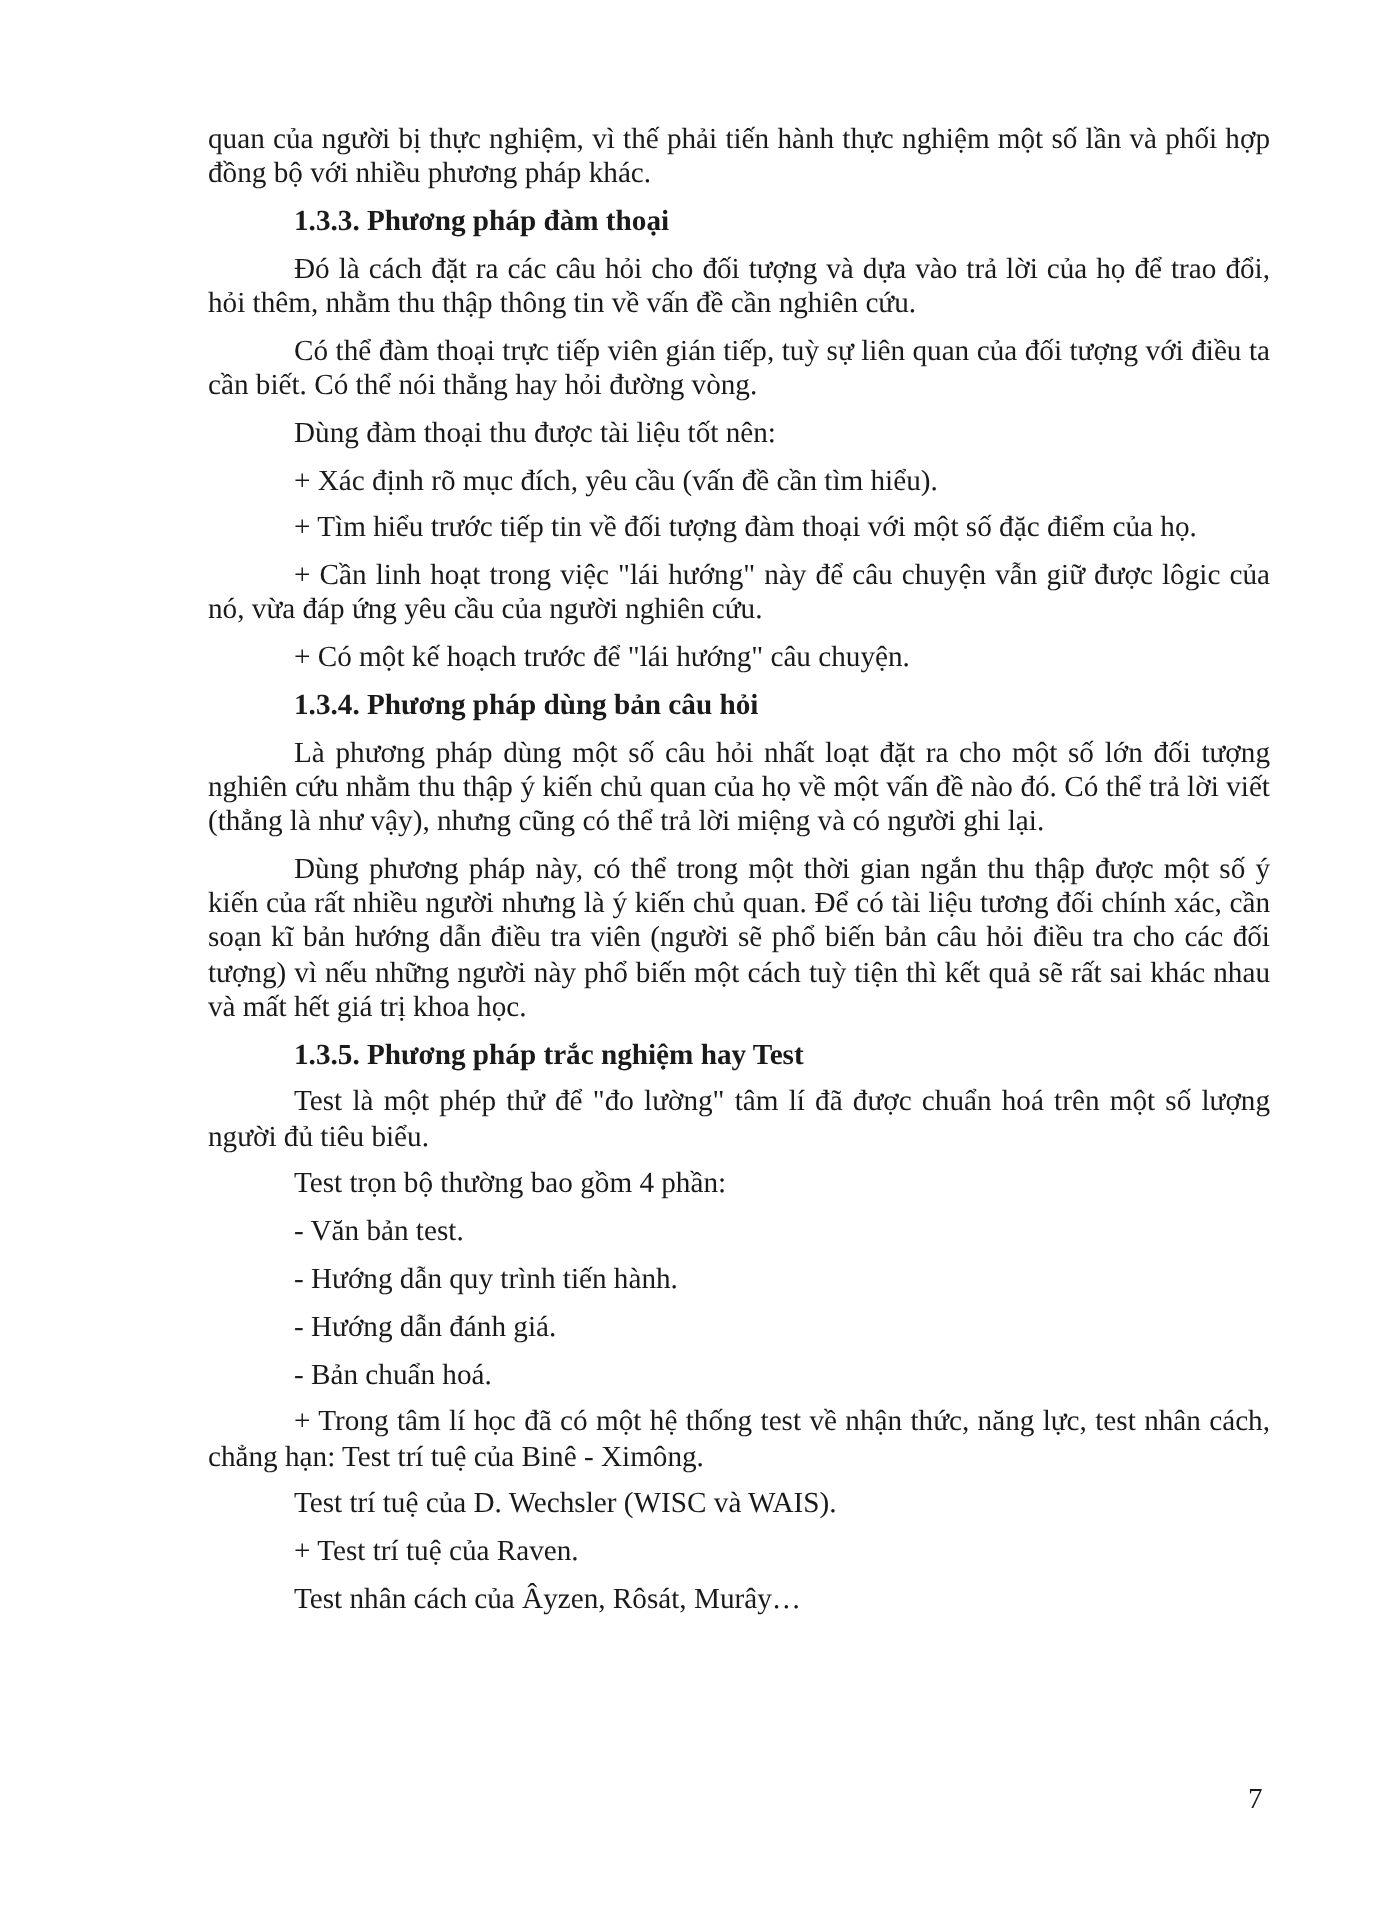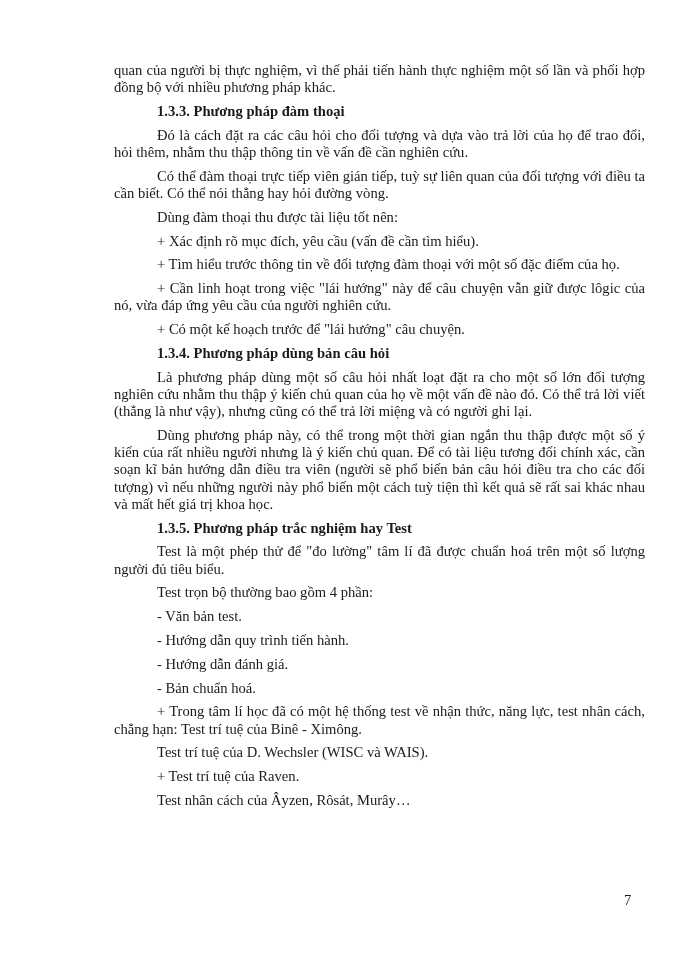--- a/index.html
+++ b/index.html
@@ -10,21 +10,21 @@
   body {
     width: 700px;
     height: 960px;
     position: relative;
     overflow: hidden;
     font-family: "Liberation Serif", "DejaVu Serif", serif;
     color: #1a1a1a;
   }
   .page {
     position: absolute;
-    left: 114px;
+    left: 104px;
     top: 62px;
     width: 531px;
     font-size: 14.6px;
     line-height: 17.2px;
   }
   .p {
     margin: 0 0 6.6px 0;
     text-align: justify;
     text-indent: 43px;
   }
@@ -45,21 +45,21 @@
 </head>
 <body>
 
 <div class="page">
   <p class="p noindent">quan của người bị thực nghiệm, vì thế phải tiến hành thực nghiệm một số lần và phối hợp đồng bộ với nhiều phương pháp khác.</p>
   <p class="h">1.3.3. Phương pháp đàm thoại</p>
   <p class="p">Đó là cách đặt ra các câu hỏi cho đối tượng và dựa vào trả lời của họ để trao đổi, hỏi thêm, nhằm thu thập thông tin về vấn đề cần nghiên cứu.</p>
   <p class="p">Có thể đàm thoại trực tiếp viên gián tiếp, tuỳ sự liên quan của đối tượng với điều ta cần biết. Có thể nói thẳng hay hỏi đường vòng.</p>
   <p class="p">Dùng đàm thoại thu được tài liệu tốt nên:</p>
   <p class="p">+ Xác định rõ mục đích, yêu cầu (vấn đề cần tìm hiểu).</p>
-  <p class="p">+ Tìm hiểu trước thông tin về đối tượng đàm thoại với một số đặc điểm của họ.</p>
+  <p class="p">+ Tìm hiểu trước tiếp tin về đối tượng đàm thoại với một số đặc điểm của họ.</p>
   <p class="p">+ Cần linh hoạt trong việc "lái hướng" này để câu chuyện vẫn giữ được lôgic của nó, vừa đáp ứng yêu cầu của người nghiên cứu.</p>
   <p class="p">+ Có một kế hoạch trước để "lái hướng" câu chuyện.</p>
   <p class="h">1.3.4. Phương pháp dùng bản câu hỏi</p>
   <p class="p">Là phương pháp dùng một số câu hỏi nhất loạt đặt ra cho một số lớn đối tượng nghiên cứu nhằm thu thập ý kiến chủ quan của họ về một vấn đề nào đó. Có thể trả lời viết (thẳng là như vậy), nhưng cũng có thể trả lời miệng và có người ghi lại.</p>
   <p class="p">Dùng phương pháp này, có thể trong một thời gian ngắn thu thập được một số ý kiến của rất nhiều người nhưng là ý kiến chủ quan. Để có tài liệu tương đối chính xác, cần soạn kĩ bản hướng dẫn điều tra viên (người sẽ phổ biến bản câu hỏi điều tra cho các đối tượng) vì nếu những người này phổ biến một cách tuỳ tiện thì kết quả sẽ rất sai khác nhau và mất hết giá trị khoa học.</p>
   <p class="h">1.3.5. Phương pháp trắc nghiệm hay Test</p>
   <p class="p">Test là một phép thử để "đo lường" tâm lí đã được chuẩn hoá trên một số lượng người đủ tiêu biểu.</p>
   <p class="p">Test trọn bộ thường bao gồm 4 phần:</p>
   <p class="p">- Văn bản test.</p>
   <p class="p">- Hướng dẫn quy trình tiến hành.</p>

